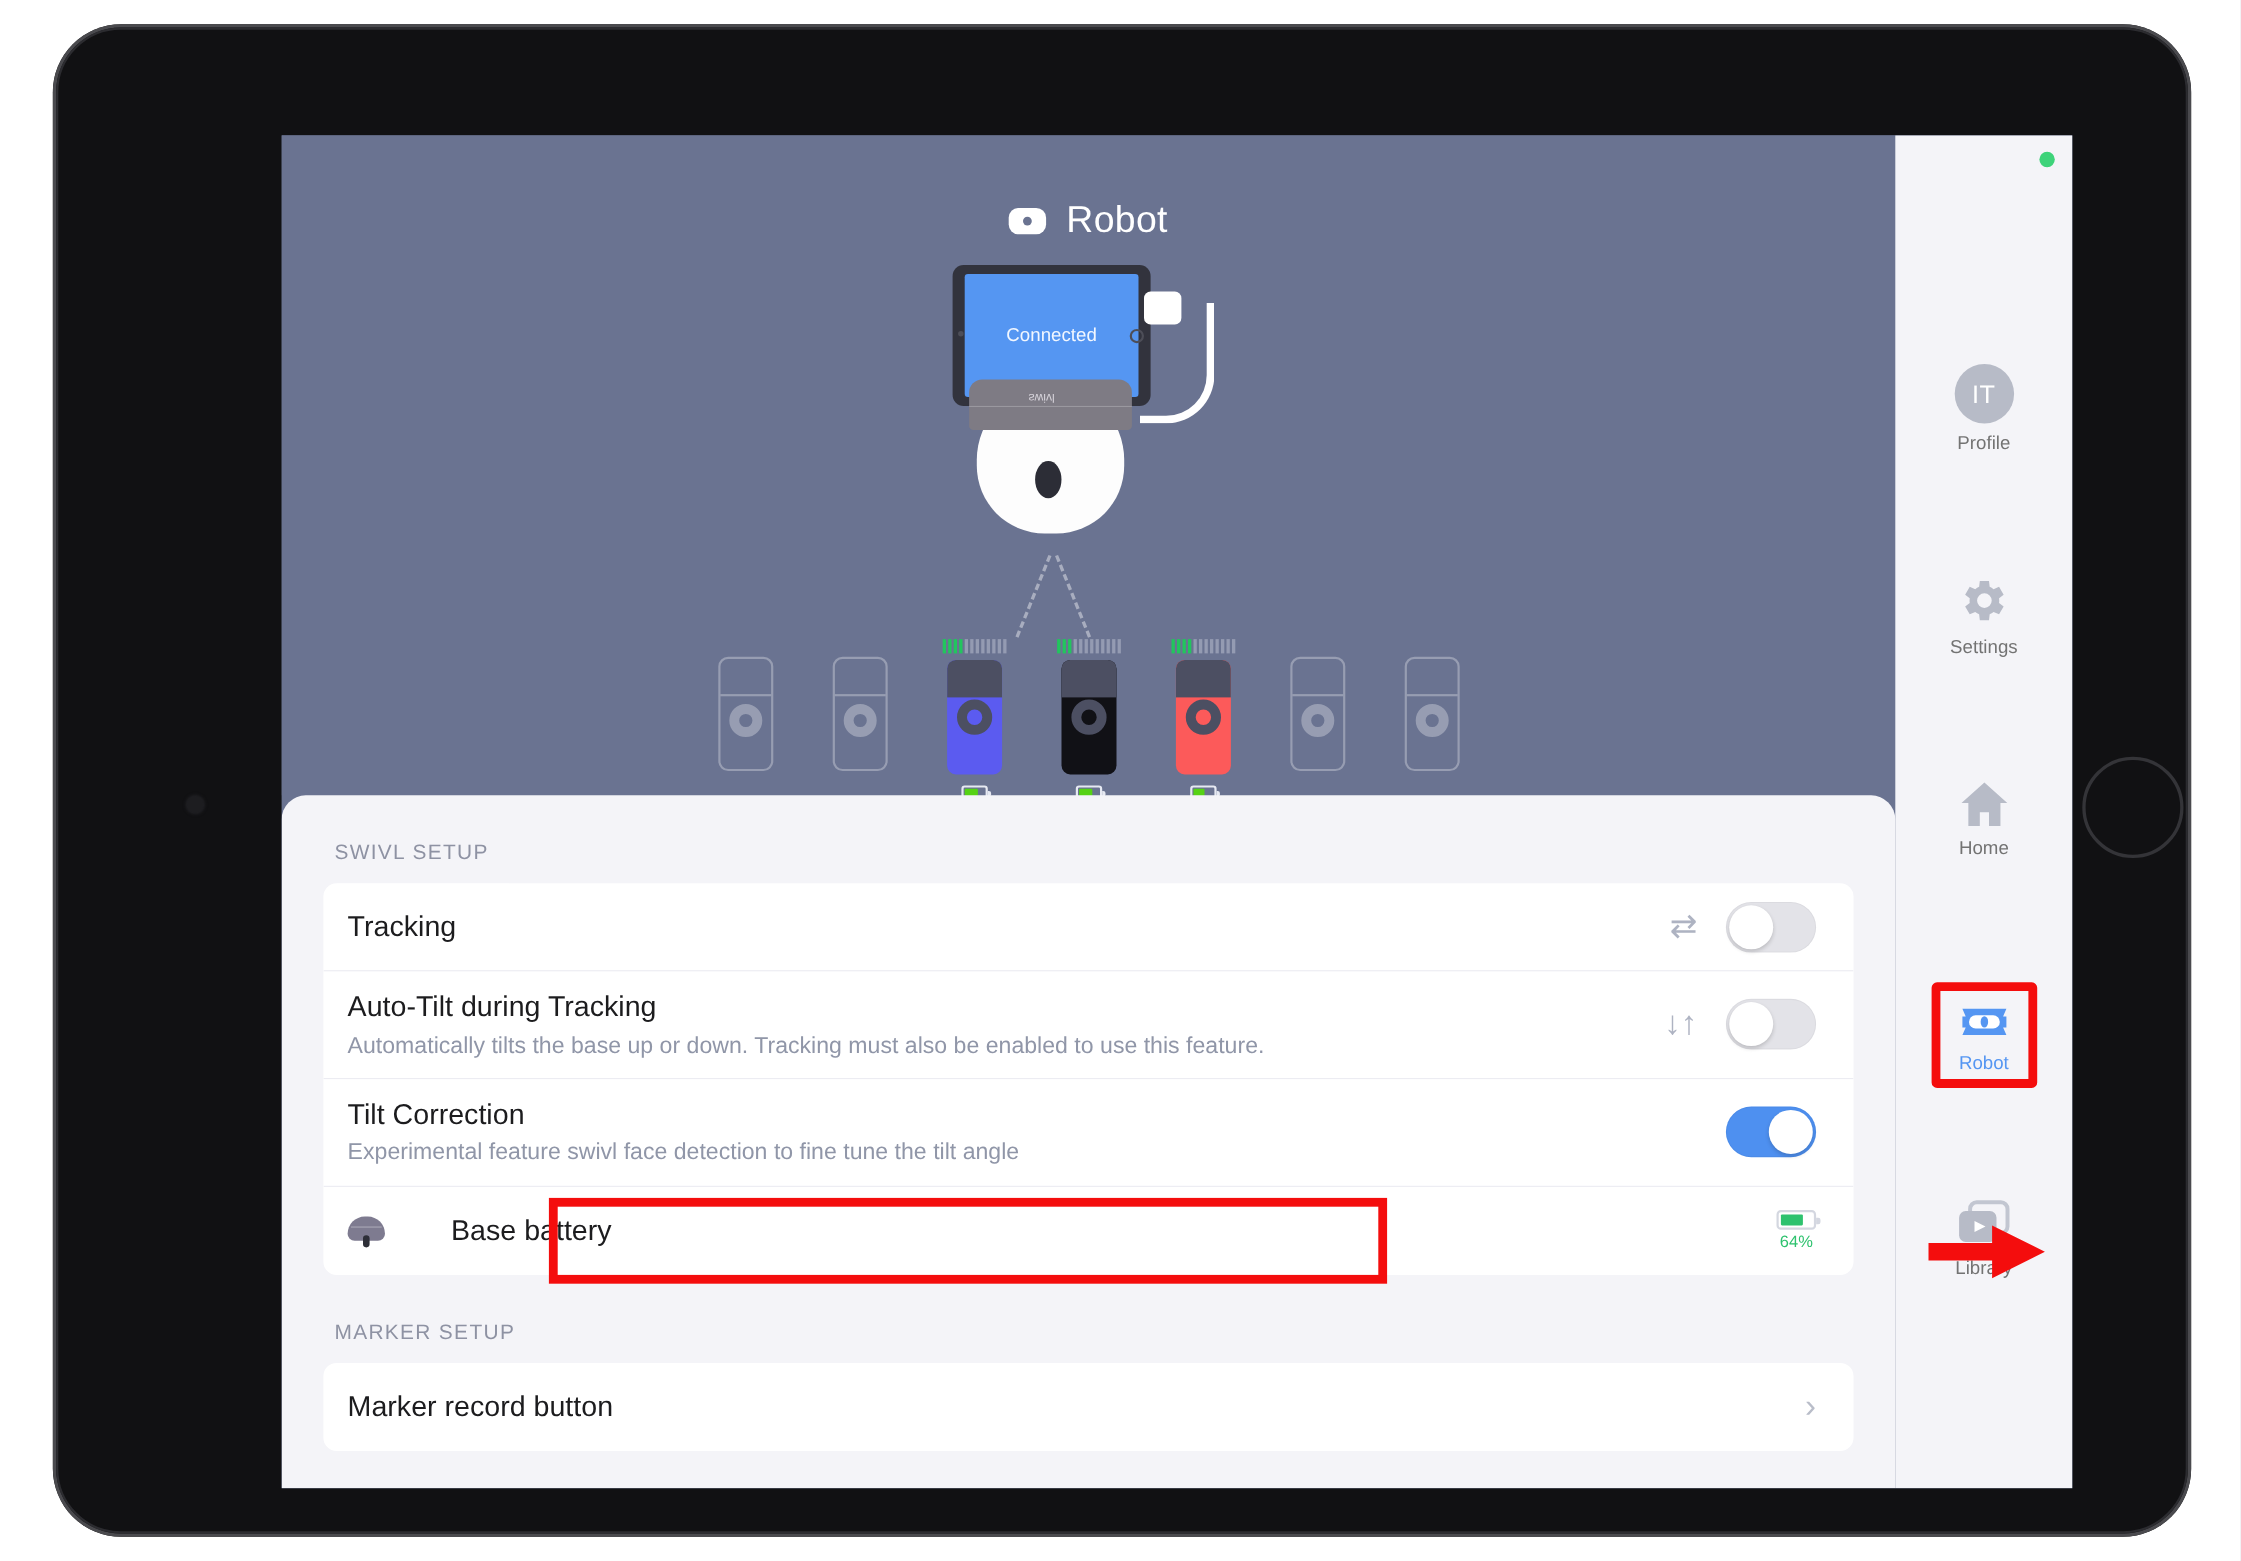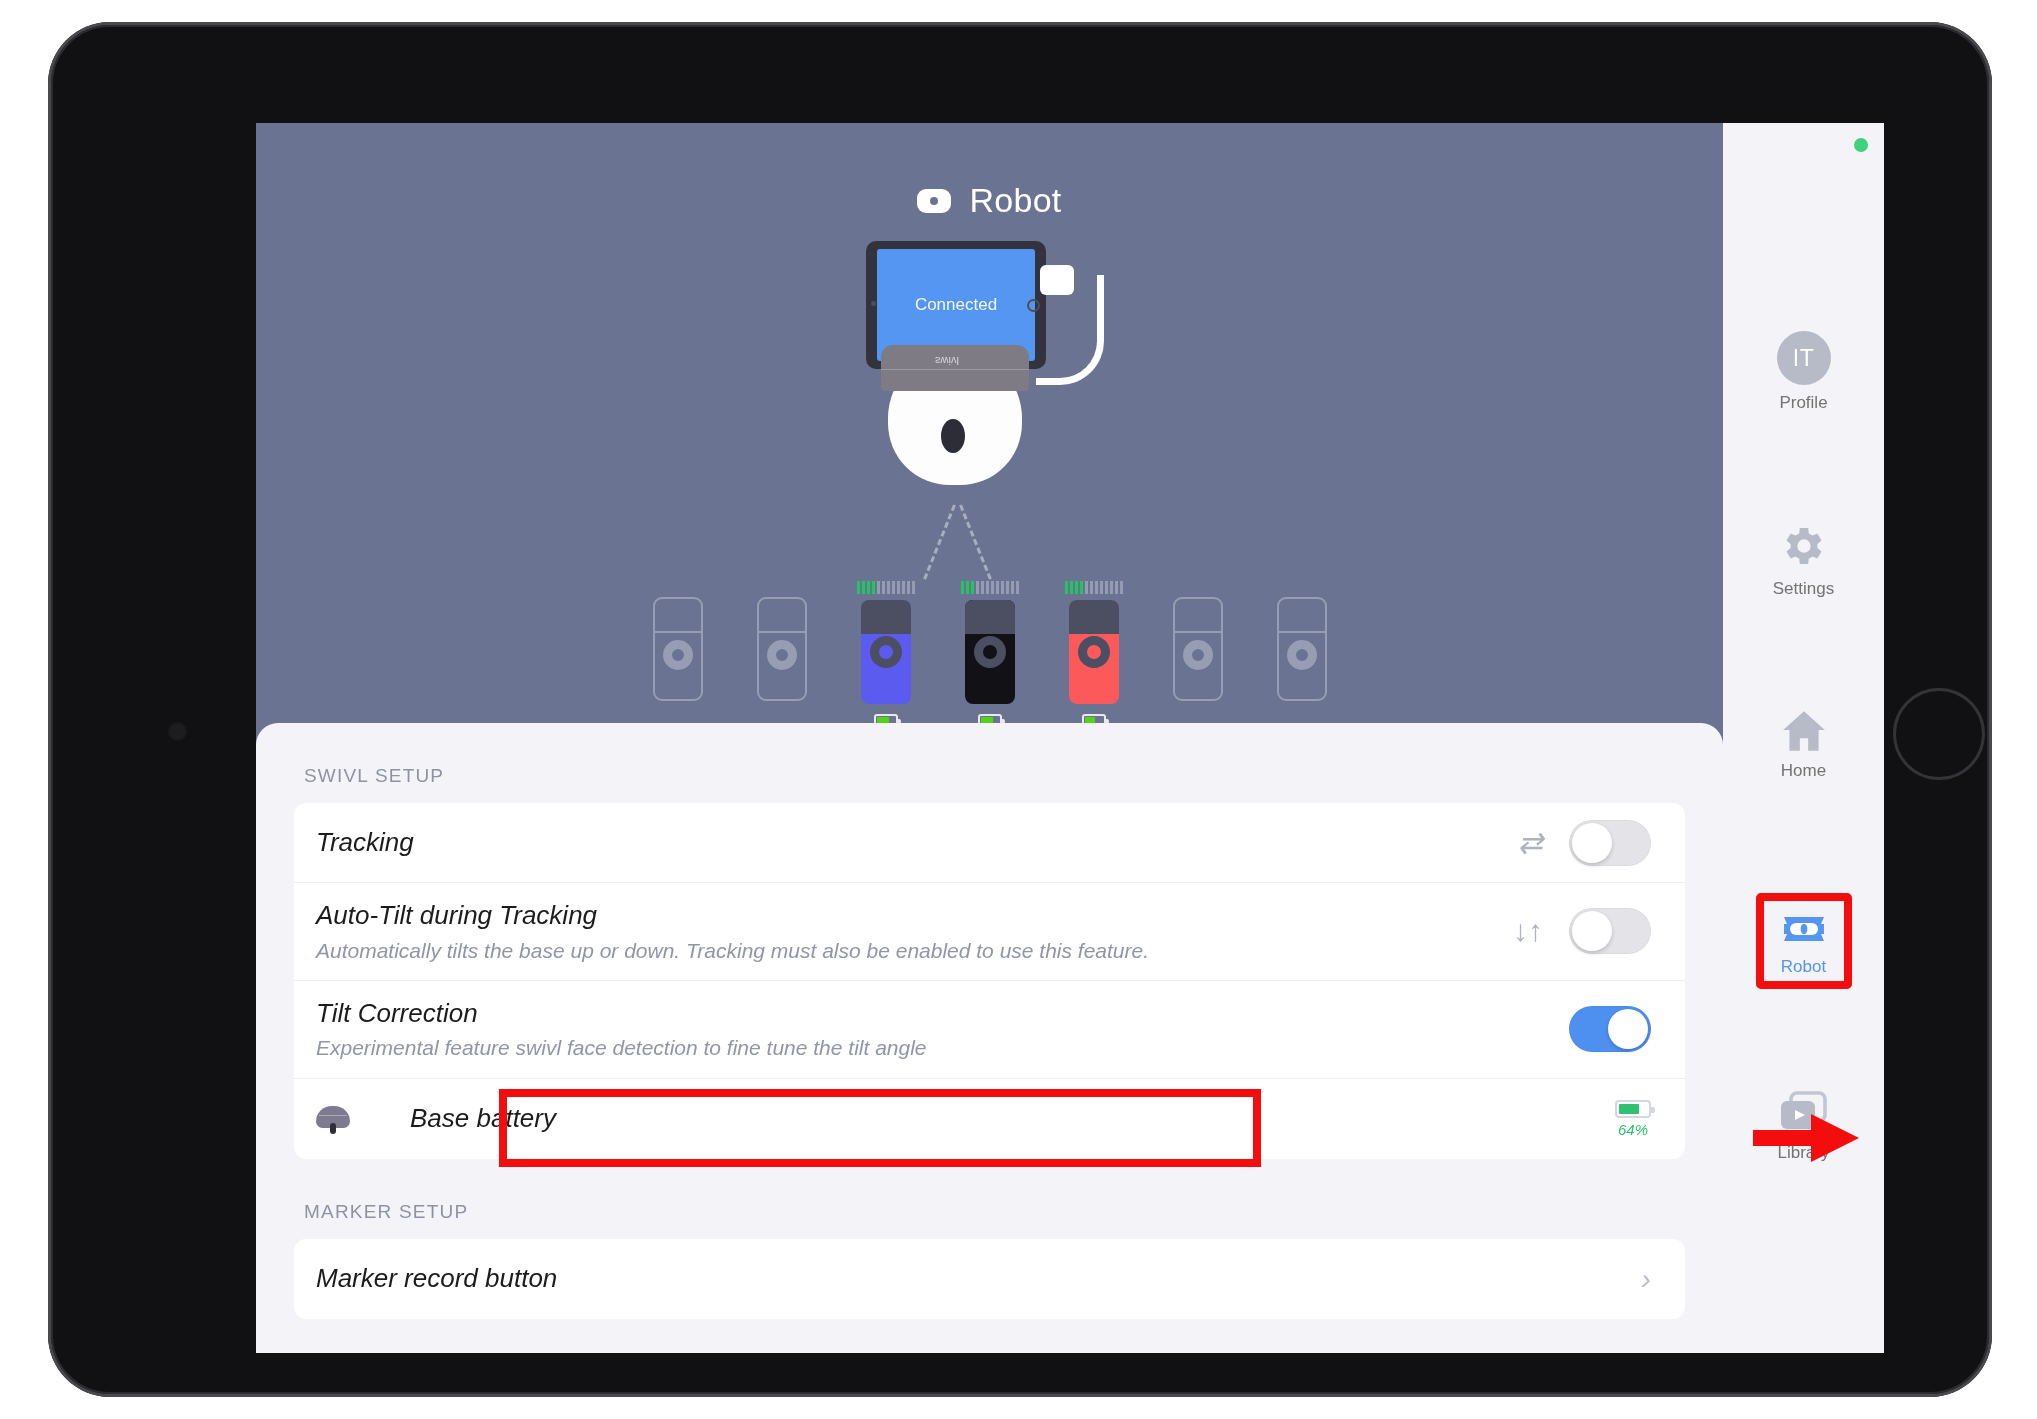--- a/index.html
+++ b/index.html
@@ -189,21 +189,21 @@
     position: absolute; left: 0; top: 600px;
     width: 1467px; height: 630px;
     background: #f4f4f8;
     border-radius: 22px 22px 0 0;
   }
   .section-label {
     color: #8e92a3; font-size: 19px; letter-spacing: 1.2px;
     padding: 42px 0 16px 48px;
   }
   .card {
-    margin: 0 38px; background: #ffffff; border-radius: 12px; overflow: hidden; font-style: italic;
+    margin: 0 38px; background: #ffffff; border-radius: 12px; overflow: hidden;
   }
   .row {
     display: flex; align-items: center;
     padding: 0 34px 0 22px; min-height: 80px;
     border-bottom: 1px solid #ececf2;
   }
   .row:last-child { border-bottom: none; gap: 44px; }
   .row-texts { flex: 1; padding: 16px 0; }
   .row-title { font-size: 26px; color: #1c1c1e; line-height: 1.25; }
   .row-sub { font-size: 21px; color: #9096a8; margin-top: 5px; line-height: 1.3; }

